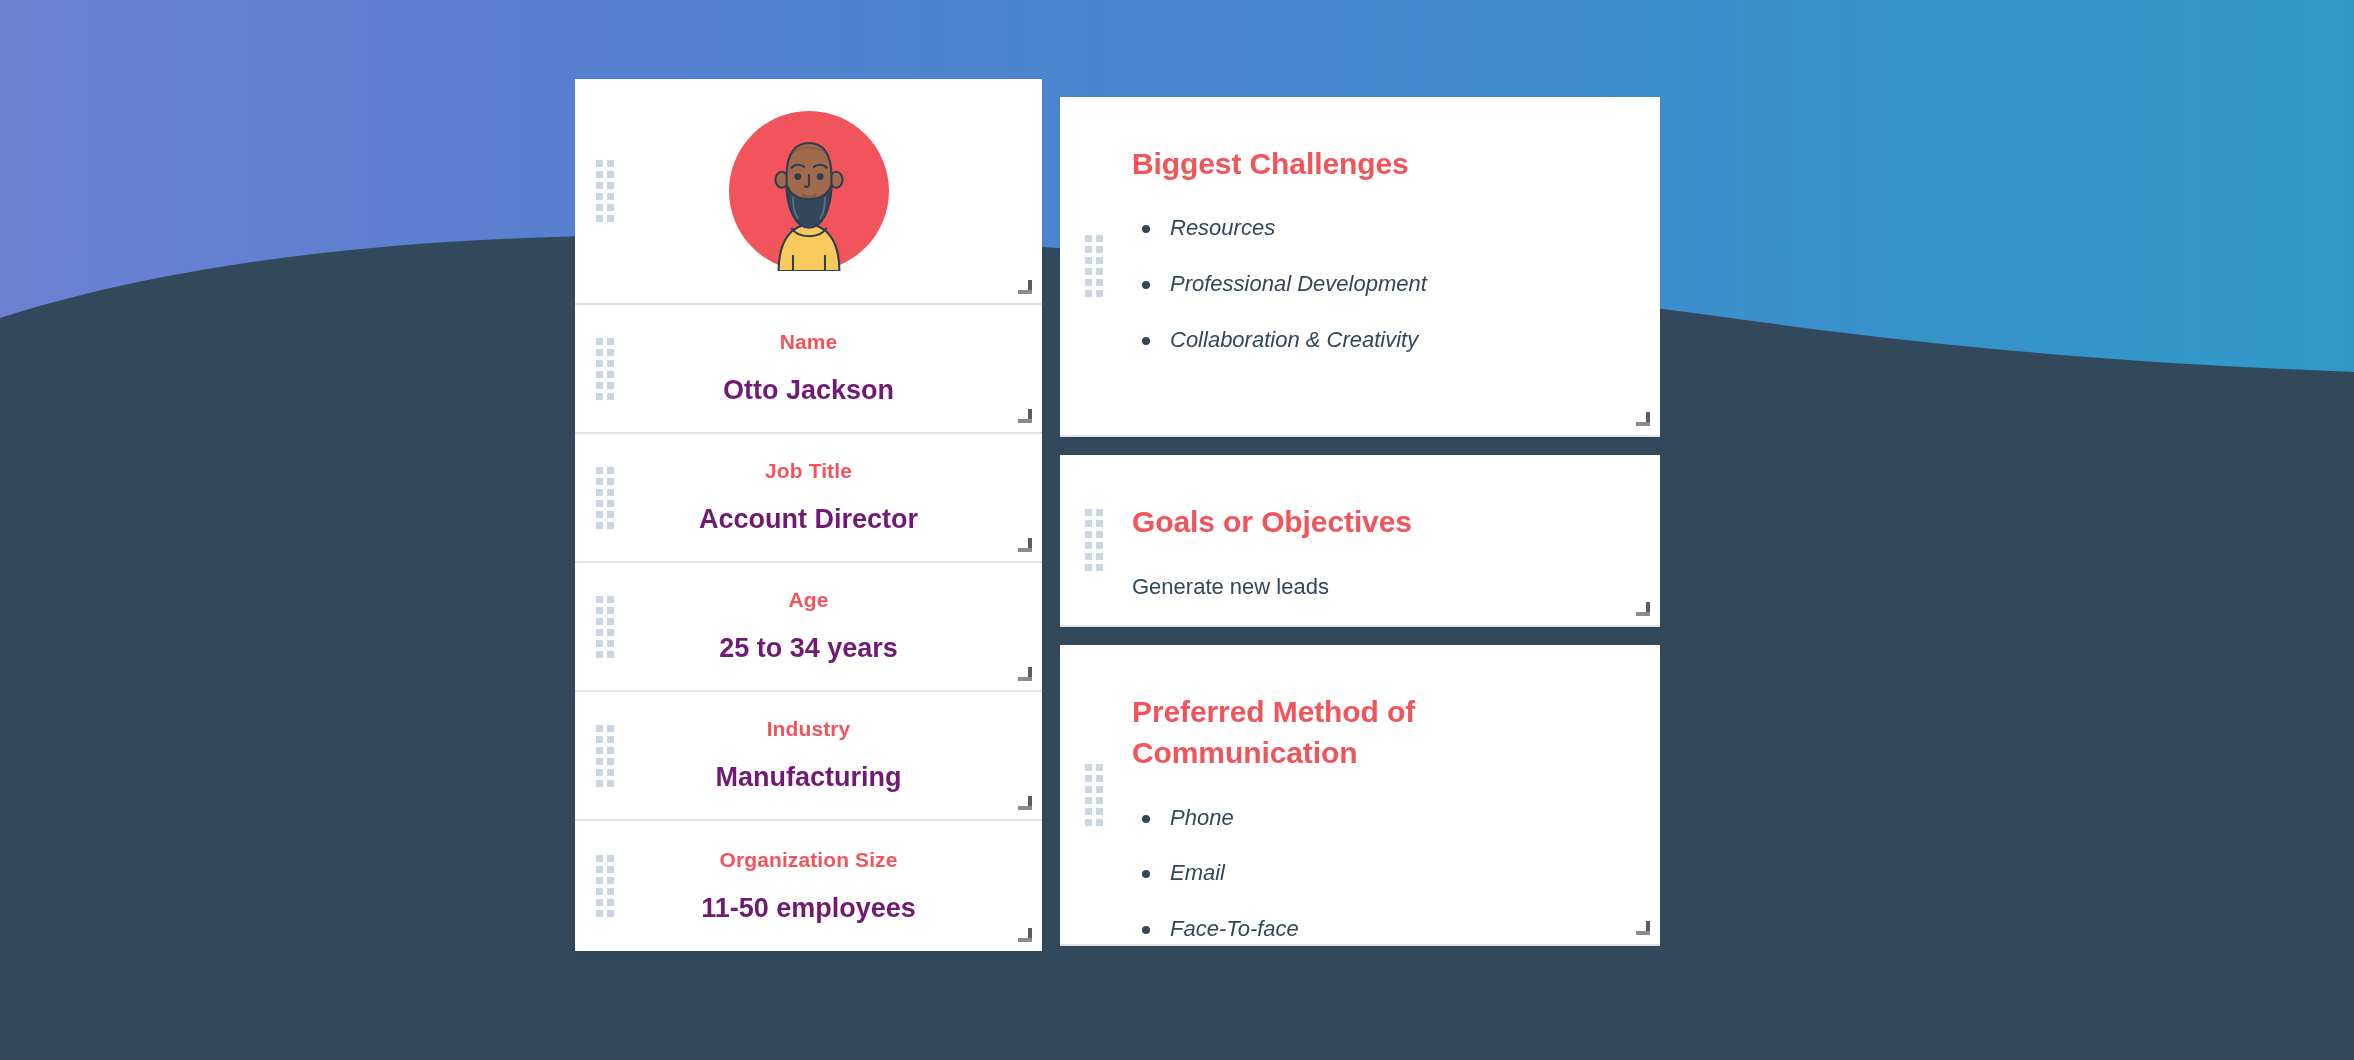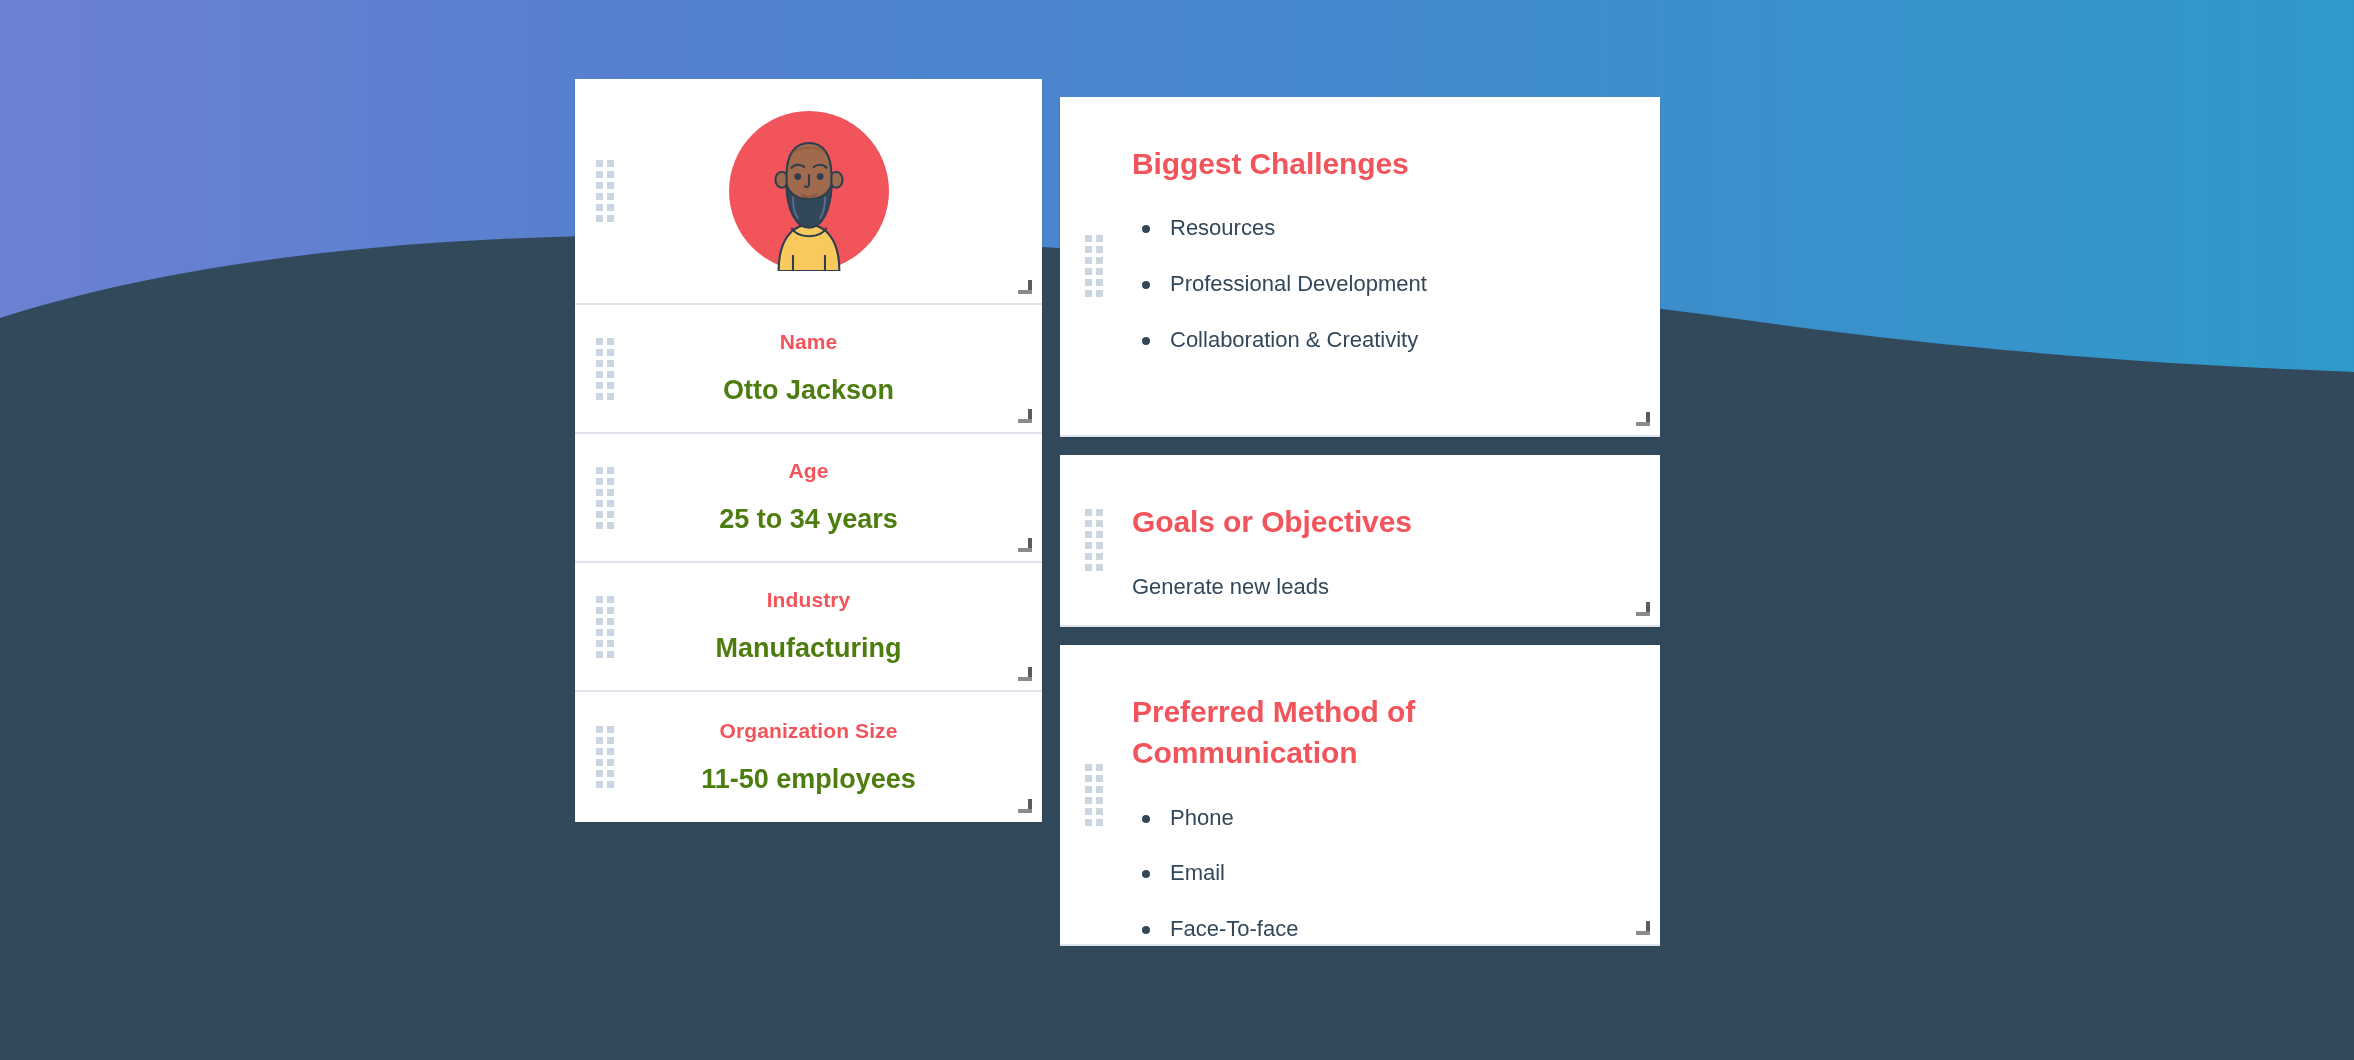--- a/index.html
+++ b/index.html
@@ -63,21 +63,21 @@
   .lcard-field.tall { height: 130px; }
 
   .field-label {
     color: #f2545b;
     font-size: 21px;
     font-weight: bold;
     line-height: 1.35;
     letter-spacing: 0.1px;
   }
   .field-value {
-    color: #4d7c0f;
+    color: #701a75;
     font-size: 27px;
     font-weight: bold;
     line-height: 1.35;
     margin-top: 16px;
   }
 
   
   #right-column {
     position: absolute;
     left: 1060px;
@@ -100,20 +100,21 @@
     color: #f2545b;
     font-size: 30px;
     font-weight: bold;
     line-height: 1.38;
     letter-spacing: -0.1px;
   }
 
   .rcard-list {
     list-style: none;
     margin-top: 30px;
+    font-style: italic;
   }
   .rcard-list li {
     color: #33475b;
     font-size: 22px;
     line-height: 1.3;
     padding-left: 38px;
     position: relative;
     margin-bottom: 27px;
   }
   .rcard-list li::before {
@@ -270,20 +271,41 @@
           <i></i>
           <i></i>
       </span>
       <div class="lcard-body">
         <div class="field-label">Name</div>
         <div class="field-value">Otto Jackson</div>
       </div>
       <span class="resize-handle"></span>
     </div>
 
+    <div class="lcard lcard-field">
+      <span class="drag-handle">
+        <i></i>
+          <i></i>
+          <i></i>
+          <i></i>
+          <i></i>
+          <i></i>
+          <i></i>
+          <i></i>
+          <i></i>
+          <i></i>
+          <i></i>
+          <i></i>
+      </span>
+      <div class="lcard-body">
+        <div class="field-label">Job Title</div>
+        <div class="field-value">Account Director</div>
+      </div>
+      <span class="resize-handle"></span>
+    </div>
 
     <div class="lcard lcard-field">
       <span class="drag-handle">
         <i></i>
           <i></i>
           <i></i>
           <i></i>
           <i></i>
           <i></i>
           <i></i>

